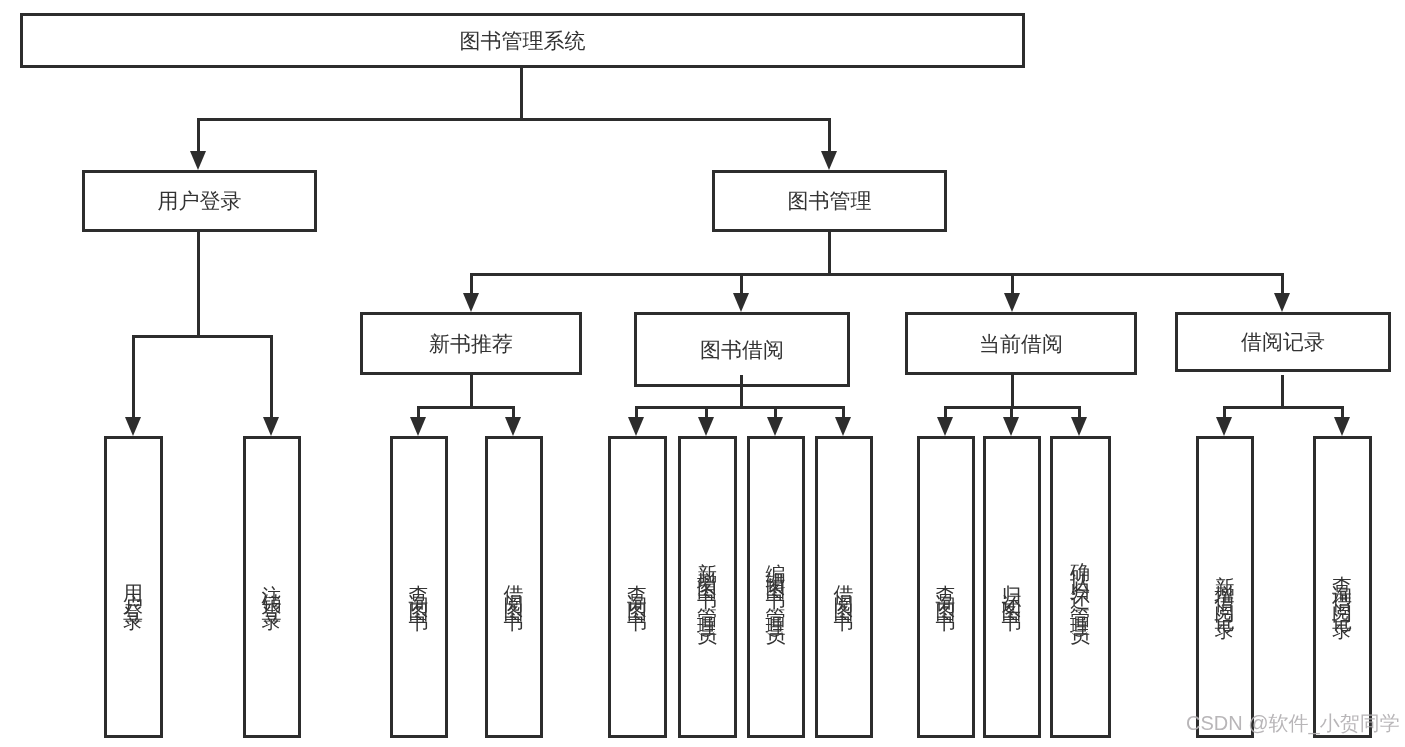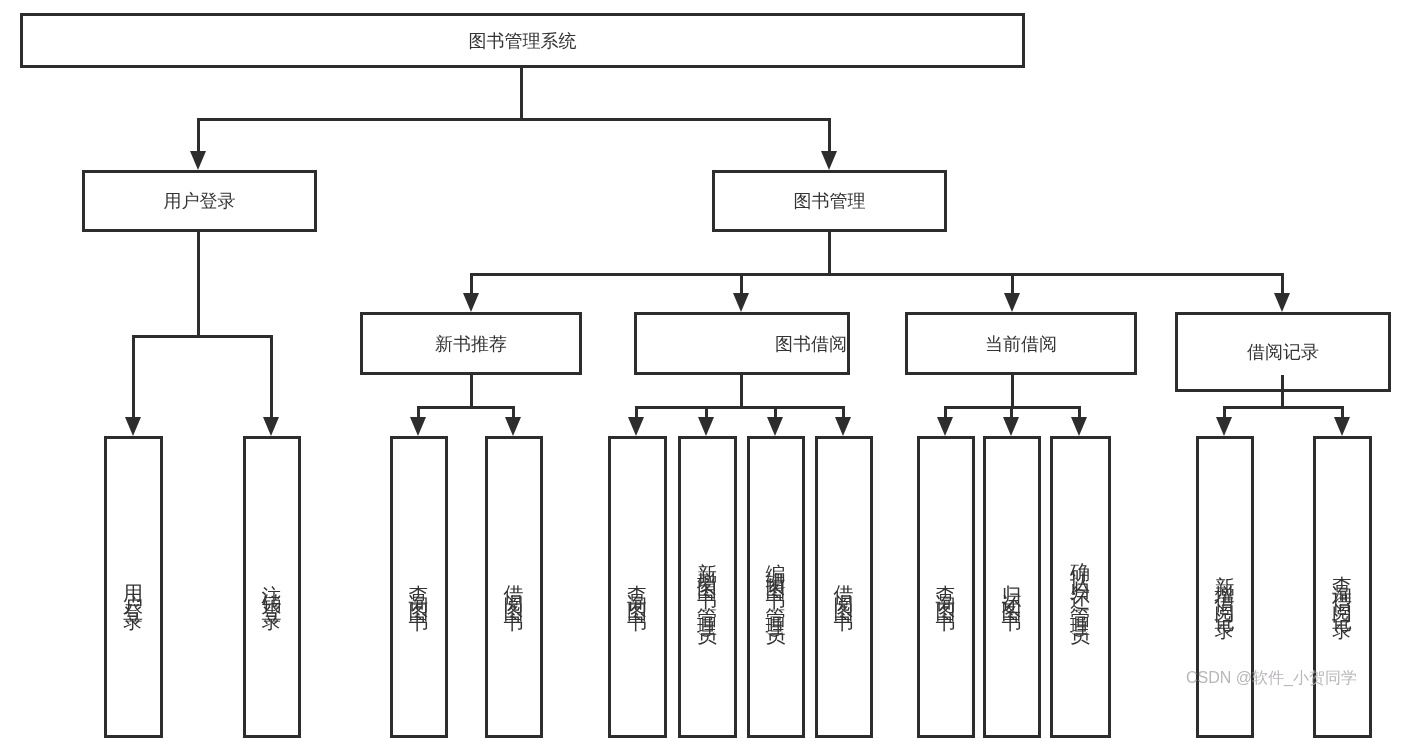--- a/index.html
+++ b/index.html
@@ -10,36 +10,36 @@
     --wm:#b3b0b3;
   }
   html,body{margin:0;padding:0;background:var(--bg);}
   .canvas{
     position:relative;width:1405px;height:747px;background:var(--bg);
     font-family:"Liberation Sans","DejaVu Sans",sans-serif;overflow:hidden;
   }
   .hbox{
     position:absolute;background:var(--fill);border:3px solid var(--line);
     display:flex;align-items:center;justify-content:center;
-    font-size:18px;color:var(--text);box-sizing:border-box;
+    font-size:21px;color:var(--text);box-sizing:border-box;
   }
   .vbox{
     position:absolute;background:var(--fill);border:3px solid var(--line);
     display:flex;align-items:center;justify-content:center;box-sizing:border-box;
   }
   .vbox span{
     writing-mode:vertical-rl;font-size:20px;letter-spacing:9px;color:var(--text);
     line-height:1;white-space:nowrap;
   }
   .vl{position:absolute;width:3px;background:var(--line);}
   .hl{position:absolute;height:3px;background:var(--line);}
   .ar{position:absolute;width:0;height:0;border-left:8px solid transparent;
       border-right:8px solid transparent;border-top:19px solid var(--line);}
   .watermark{
-    position:absolute;left:1186px;top:668px;font-size:16px;color:var(--wm);
+    position:absolute;left:1186px;top:710px;font-size:20px;color:var(--wm);
     z-index:5;white-space:nowrap;opacity:.92;
   }
 </style>
 </head>
 <body>
 
 <div class="canvas">
 
   <div class="hbox" style="left:20px;top:13px;width:1005px;height:55px;">
     <span>图书管理系统</span>
@@ -48,27 +48,27 @@
   <div class="hbox" style="left:82px;top:170px;width:235px;height:62px;">
     <span>用户登录</span>
   </div>
   <div class="hbox" style="left:360px;top:312px;width:222px;height:63px;">
     <span>新书推荐</span>
   </div>
 
   <div class="hbox" style="left:712px;top:170px;width:235px;height:62px;">
     <span>图书管理</span>
   </div>
-  <div class="hbox" style="left:634px;top:312px;width:216px;height:63px;justify-content:flex-end;">
+  <div class="hbox" style="left:634px;top:312px;width:216px;height:75px;">
     <span>图书借阅</span>
   </div>
   <div class="hbox" style="left:905px;top:312px;width:232px;height:63px;">
     <span>当前借阅</span>
   </div>
-  <div class="hbox" style="left:1175px;top:312px;width:216px;height:80px;">
+  <div class="hbox" style="left:1175px;top:312px;width:216px;height:60px;">
     <span>借阅记录</span>
   </div>
 
   <div class="vbox" style="left:104px;top:436px;width:59px;height:302px;">
     <span>用户登录</span>
   </div>
   <div class="vbox" style="left:243px;top:436px;width:58px;height:302px;">
     <span>注销登录</span>
   </div>
 

